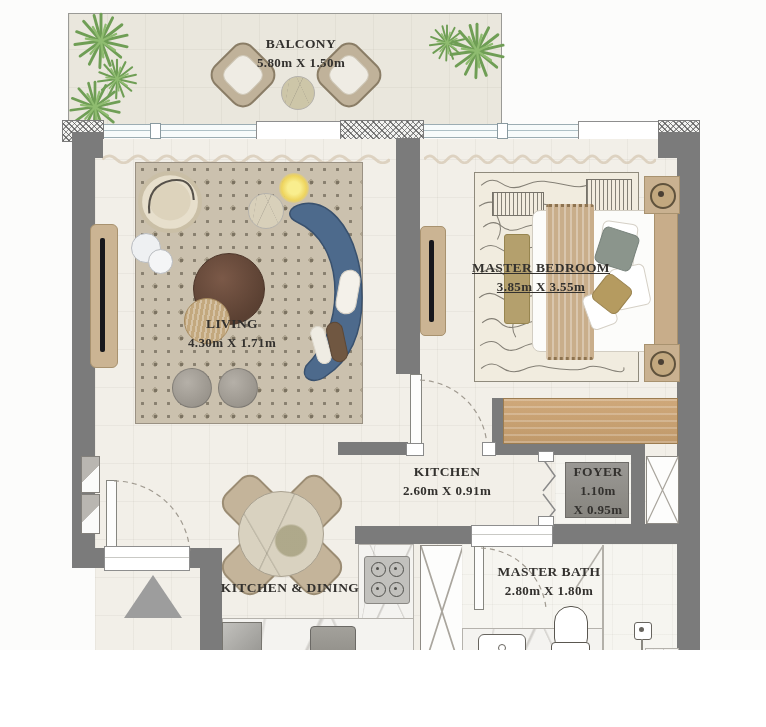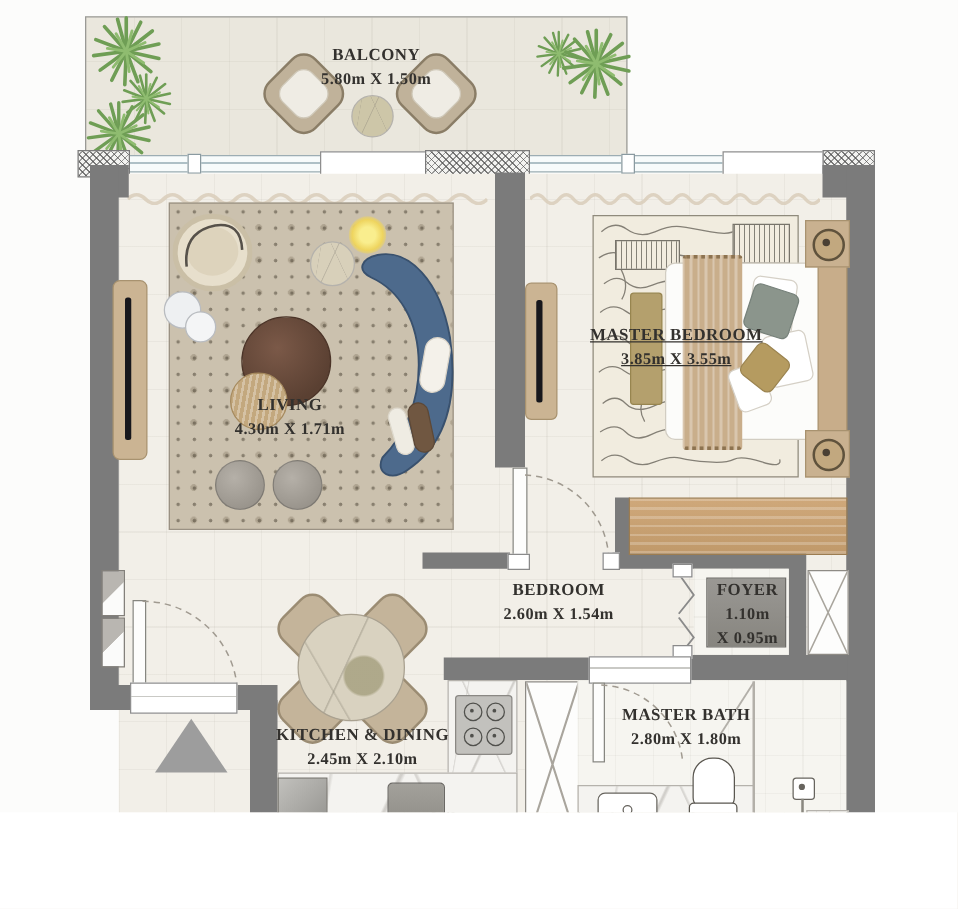--- a/index.html
+++ b/index.html
@@ -247,22 +247,22 @@
   </div>
 
   <div class="leaf" style="left:410px;top:374px;width:10px;height:70px;"></div>
   <svg class="abs" style="left:416px;top:378px;width:74px;height:72px;" viewBox="0 0 74 72">
     <path d="M4,2 A70,70 0 0 1 71,68" fill="none" stroke="#a09a90" stroke-width="1.2" stroke-dasharray="5,4"></path>
   </svg>
   <div class="jamb" style="left:406px;top:443px;width:16px;height:11px;"></div>
   <div class="jamb" style="left:482px;top:442px;width:12px;height:12px;"></div>
 
   <div class="lbl" style="left:447px;top:462px;">
-    <div class="big">BEDROOM</div>
-    <div>2.60m X 1.54m</div>
+    <div class="big">KITCHEN</div>
+    <div>2.60m X 0.91m</div>
   </div>
 
   <div class="floor-light" style="left:555px;top:455px;width:76px;height:69px;"></div>
   <div class="abs" style="left:565px;top:462px;width:62px;height:54px;background:linear-gradient(#9a9894,#87857f);border:1px solid #6e6c68;"></div>
   <svg class="abs" style="left:540px;top:457px;width:18px;height:70px;" viewBox="0 0 18 70">
     <path d="M3,2 L15,19 L3,34 M3,37 L15,53 L3,68" fill="none" stroke="#8a8a8a" stroke-width="1.5"></path>
   </svg>
   <div class="jamb" style="left:538px;top:451px;width:14px;height:9px;"></div>
   <div class="jamb" style="left:538px;top:516px;width:14px;height:9px;"></div>
   <div class="xbox" style="left:646px;top:456px;width:31px;height:66px;">
@@ -318,21 +318,20 @@
       </svg>
   </div>
   <div class="xbox" style="left:392px;top:658px;width:22px;height:20px;">
     <svg viewBox="0 0 10 10" preserveAspectRatio="none">
         <path d="M0,0 L10,10 M10,0 L0,10" stroke="#a9a59d" stroke-width="0.5"></path>
       </svg>
   </div>
 
   <div class="lbl" style="left:290px;top:578px;">
     <div class="big">KITCHEN &amp; DINING</div>
-    <div>2.45m X 2.10m</div>
   </div>
 
   <div class="floor-light" style="left:462px;top:544px;width:215px;height:121px;"></div>
 
   <div class="wpanel" style="left:471px;top:525px;width:80px;height:20px;
        background-image:linear-gradient(180deg,transparent 0 8px,#c9c9c5 8px 9px,transparent 9px);"></div>
   <div class="leaf" style="left:474px;top:546px;width:8px;height:62px;"></div>
   <svg class="abs" style="left:479px;top:546px;width:70px;height:66px;" viewBox="0 0 70 66">
     <path d="M2,2 A68,68 0 0 1 67,62" fill="none" stroke="#a09a90" stroke-width="1.2" stroke-dasharray="5,4"></path>
   </svg>

